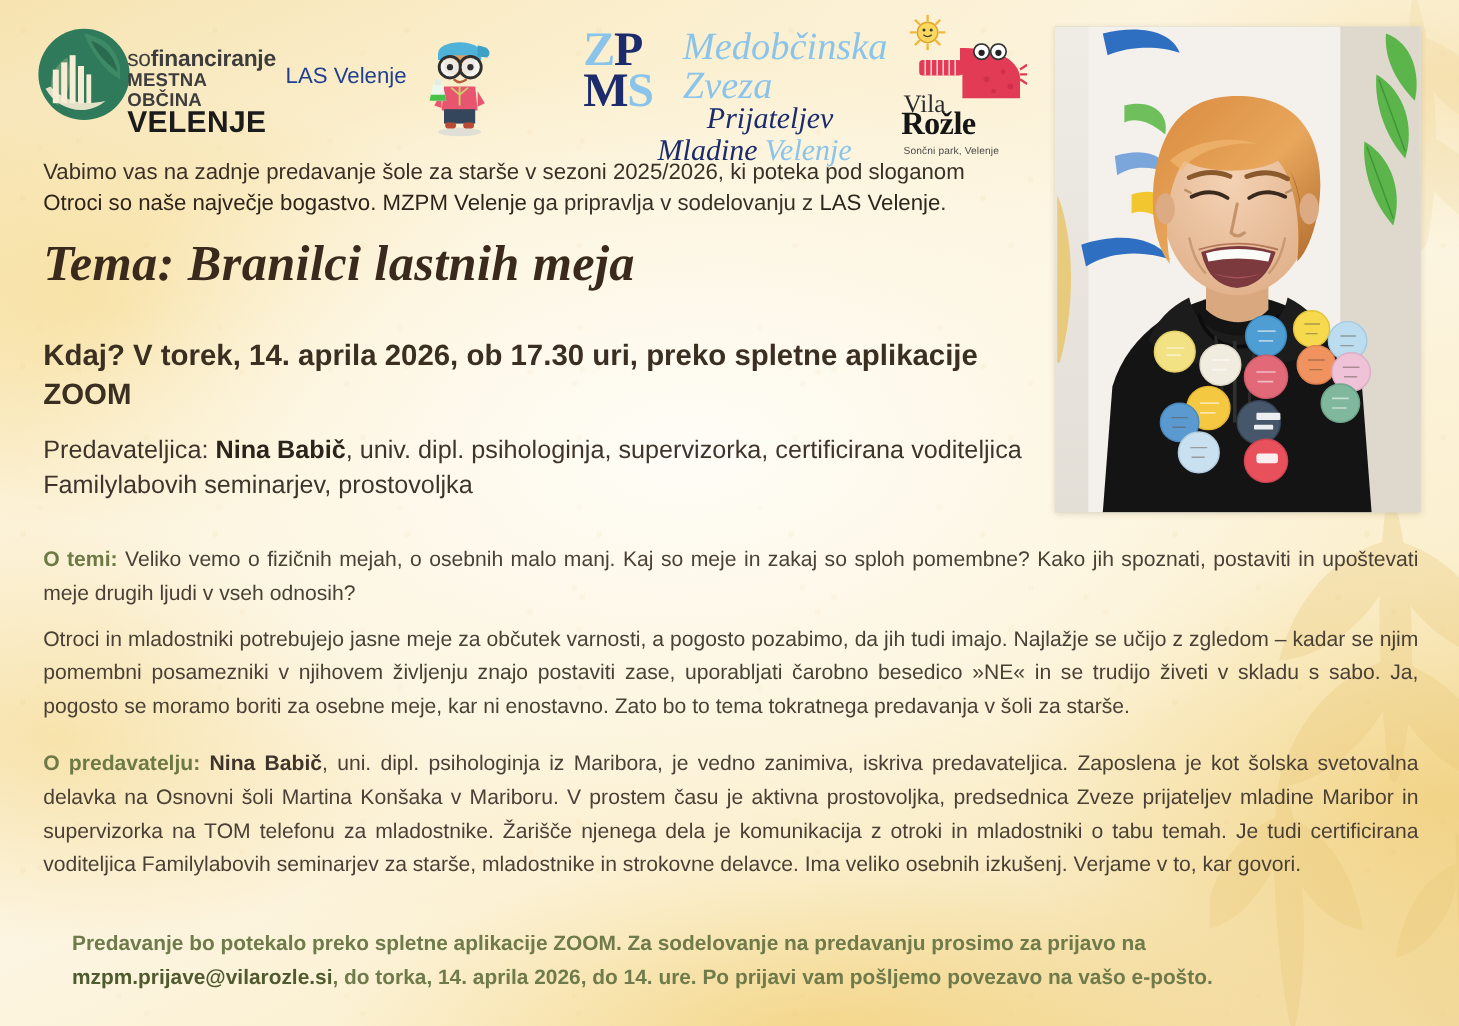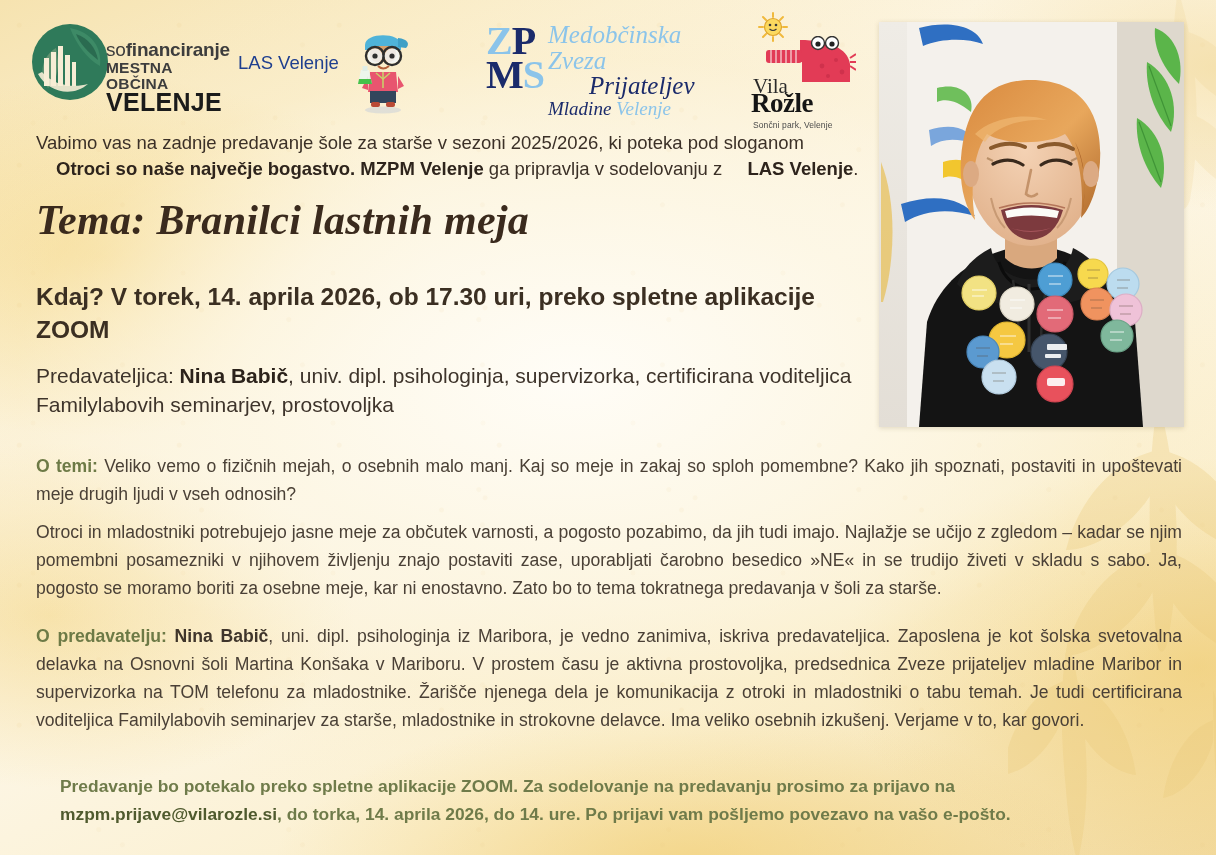--- a/index.html
+++ b/index.html
@@ -54,41 +54,41 @@
   #las-kid{position:absolute;left:348px;top:22px;width:70px;height:92px;}
 
   
   #logo-zpms{left:486px;top:22px;width:256px;height:86px;}
   .zpms-mono{position:absolute;left:0;top:2px;font-family:"Liberation Serif",serif;font-weight:700;line-height:.86;}
   .zpms-mono .l1{font-size:40px;color:#8bc4ea;letter-spacing:-1px;}
   .zpms-mono .l1 .p{color:#1b2b6b;}
   .zpms-mono .l2{font-size:40px;color:#1b2b6b;letter-spacing:-1px;}
   .zpms-mono .l2 .s{color:#8bc4ea;}
   .zpms-words{position:absolute;left:62px;top:0px;font-family:"Liberation Serif",serif;font-style:italic;line-height:1.02;}
-  .zw1{font-size:25px;color:#8bc4ea;}
+  .zw1{font-size:32px;color:#8bc4ea;margin-left:21px;}
   .zw2{font-size:25px;color:#1b2b6b;margin-left:41px;}
-  .zw3{font-size:19px;color:#1b2b6b;}
+  .zw3{font-size:25px;color:#1b2b6b;}
   .zw3 .vel{color:#8bc4ea;}
 
   
   #logo-vila{left:748px;top:12px;width:110px;height:104px;}
   .vr-sun{position:absolute;left:10px;top:0px;width:30px;height:30px;}
   .vr-eleph{position:absolute;left:8px;top:24px;width:100px;height:46px;}
   .vr-vila{position:absolute;left:5px;top:62px;font-family:"Liberation Serif",serif;font-size:21px;color:#2a2a2a;}
   .vr-rozle{position:absolute;left:3px;top:76px;font-family:"Liberation Serif",serif;font-weight:700;font-size:27px;color:#151515;letter-spacing:-.5px;}
   .vr-sub{position:absolute;left:5px;top:108px;font-size:8.5px;color:#4a4a4a;letter-spacing:.1px;}
 
   
   #photo{position:absolute;left:879px;top:22px;width:305px;height:405px;overflow:hidden;
          box-shadow:0 1px 5px rgba(90,70,30,.18);background:#ded9d0;}
   #photo svg{display:block;width:100%;height:100%;}
 
   
   .intro{position:absolute;left:36px;top:130px;width:830px;font-size:18.5px;color:#3b3027;line-height:1.42;}
-  .intro b{font-weight:700;color:#2e241c;margin-left:20px;}
+  .intro b{font-weight:400;color:#2e241c;}
   .title{position:absolute;left:36px;top:196px;width:840px;text-align:left;
          font-family:"Liberation Serif",serif;font-style:italic;font-weight:700;
          font-size:42px;color:#3a2a1d;letter-spacing:.3px;}
   .when{position:absolute;left:36px;top:281px;width:840px;font-size:24.5px;font-weight:700;color:#3b2f22;line-height:1.33;}
   .speaker{position:absolute;left:36px;top:362px;width:830px;font-size:21px;color:#3e342b;line-height:1.38;}
   .speaker b{font-weight:700;color:#2c231b;}
 
   .para{position:absolute;left:36px;width:1146px;color:#4a4036;font-size:17.6px;line-height:1.60;text-align:justify;}
   .para .lbl{font-weight:700;color:#6d7a46;}
   .para .nm{font-weight:700;color:#3f352b;}

